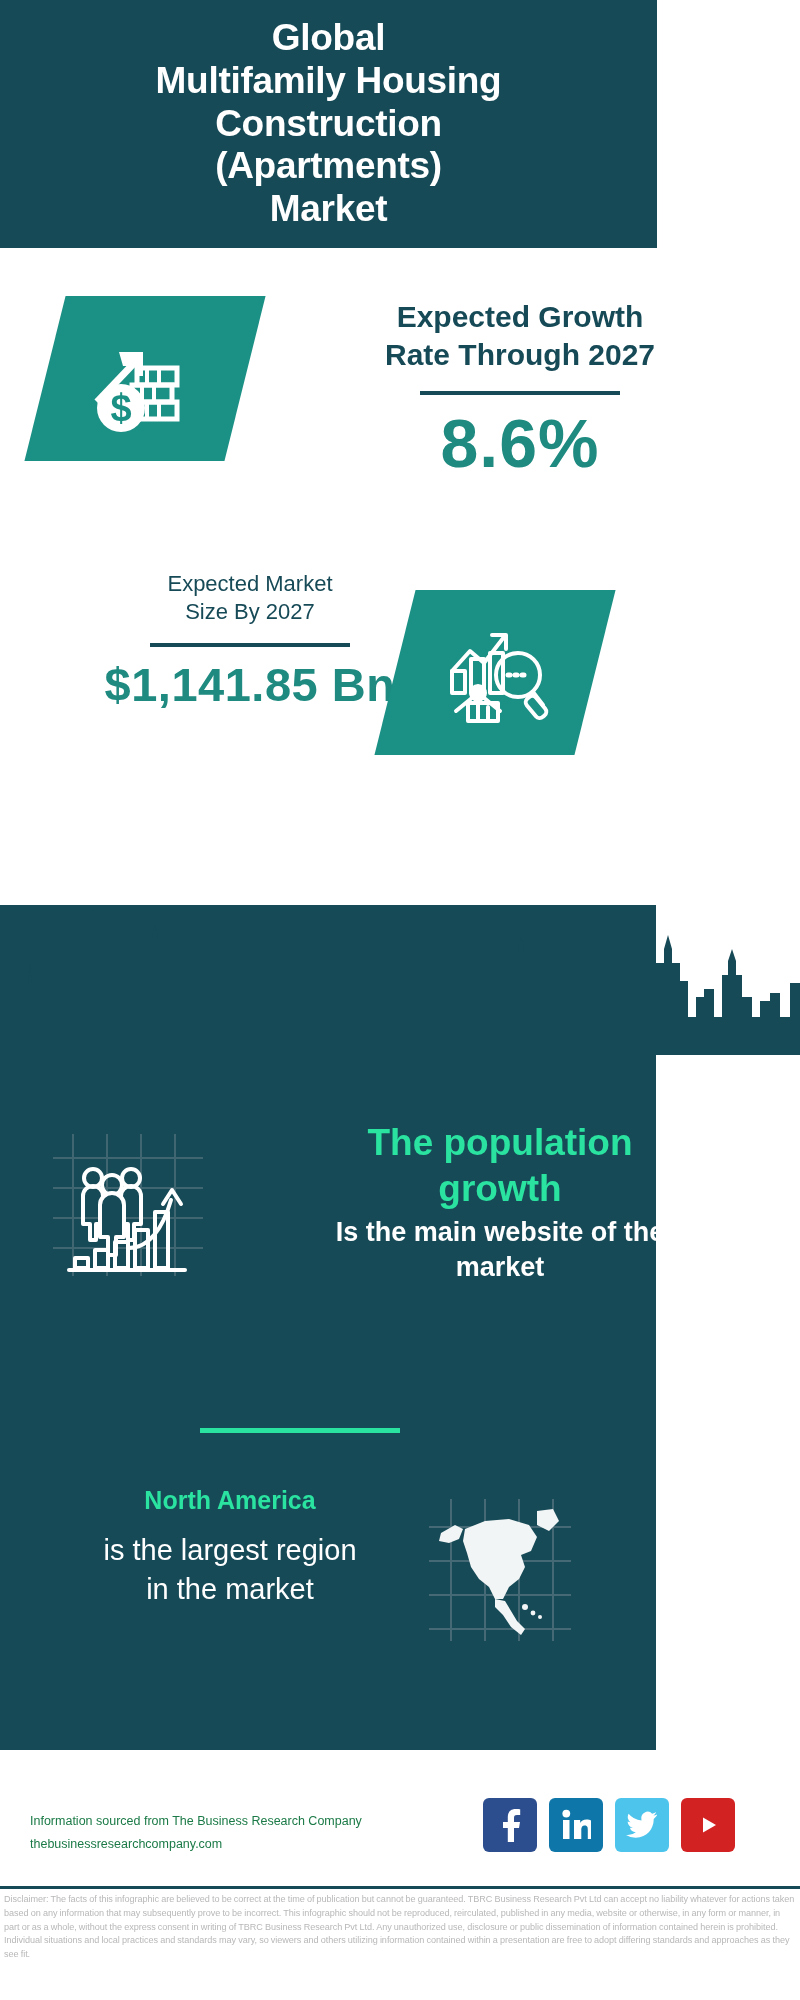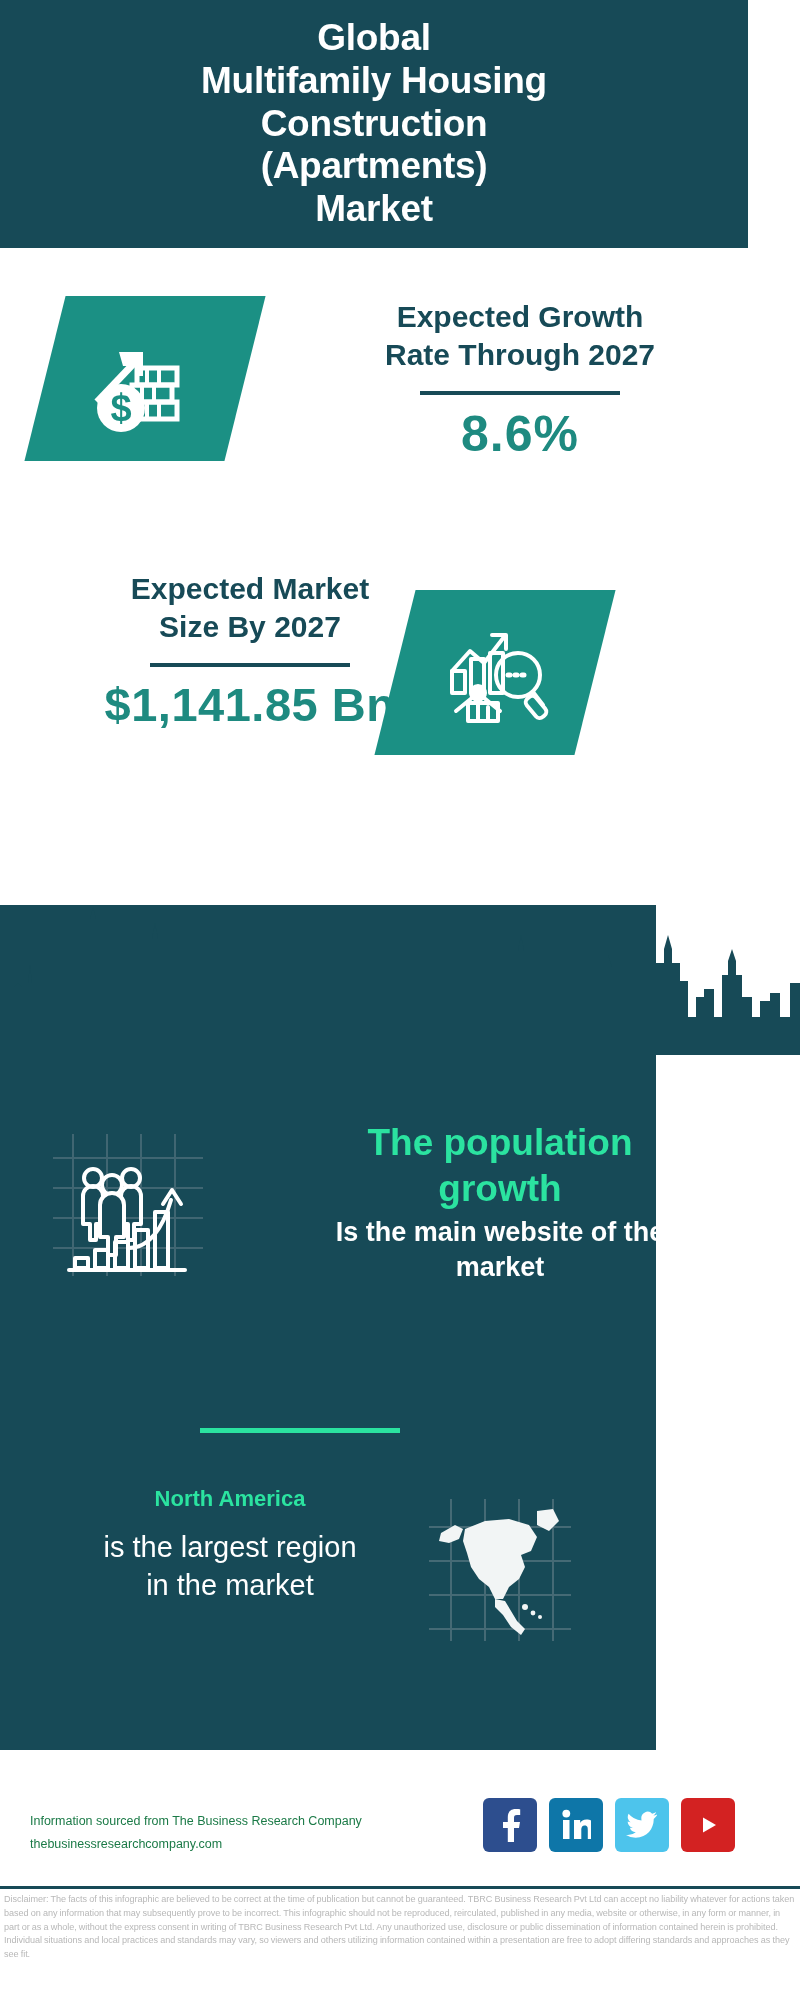--- a/index.html
+++ b/index.html
@@ -14,21 +14,21 @@
     position: relative;
     width: 800px;
     height: 2000px;
     background: #ffffff;
   }
 
   
   .header {
     position: absolute;
     left: 0; top: 0;
-    width: 748px;
+    width: 657px;
     height: 248px;
     background: #174A57;
     display: flex;
     align-items: center;
     justify-content: center;
   }
   .header-title {
     color: #ffffff;
     font-size: 37px;
     font-weight: bold;
@@ -72,43 +72,43 @@
     white-space: pre-line;
   }
   .rule-dark {
     width: 200px;
     height: 4px;
     background: #174A57;
     margin: 18px auto 14px auto;
   }
   .growth-value {
     color: #1E8A80;
-    font-size: 50px;
+    font-size: 68px;
     font-weight: bold;
     line-height: 1;
     letter-spacing: 1px;
   }
 
   
   .size-block {
     position: absolute;
     left: 0; top: 560px;
     width: 800px;
     height: 410px;
   }
   .size-text {
     position: absolute;
     left: 20px; top: 10px;
     width: 460px;
     text-align: center;
   }
   .size-label {
     color: #174A57;
-    font-size: 30px;
-    font-weight: bold;
+    font-size: 22px;
+    font-weight: normal;
     line-height: 1.25;
     white-space: pre-line;
   }
   .size-value {
     color: #1E8A80;
     font-size: 47px;
     font-weight: bold;
     line-height: 1;
     letter-spacing: 0.5px;
     white-space: nowrap;
@@ -191,21 +191,21 @@
     width: 800px;
   }
   .region-text {
     position: absolute;
     left: 10px; top: 0px;
     width: 440px;
     text-align: center;
   }
   .region-head {
     color: #2BE3A0;
-    font-size: 22px;
+    font-size: 25px;
     font-weight: bold;
     line-height: 1.25;
   }
   .region-sub {
     color: #ffffff;
     font-size: 29px;
     line-height: 1.33;
     margin-top: 15px;
     white-space: pre-line;
   }

